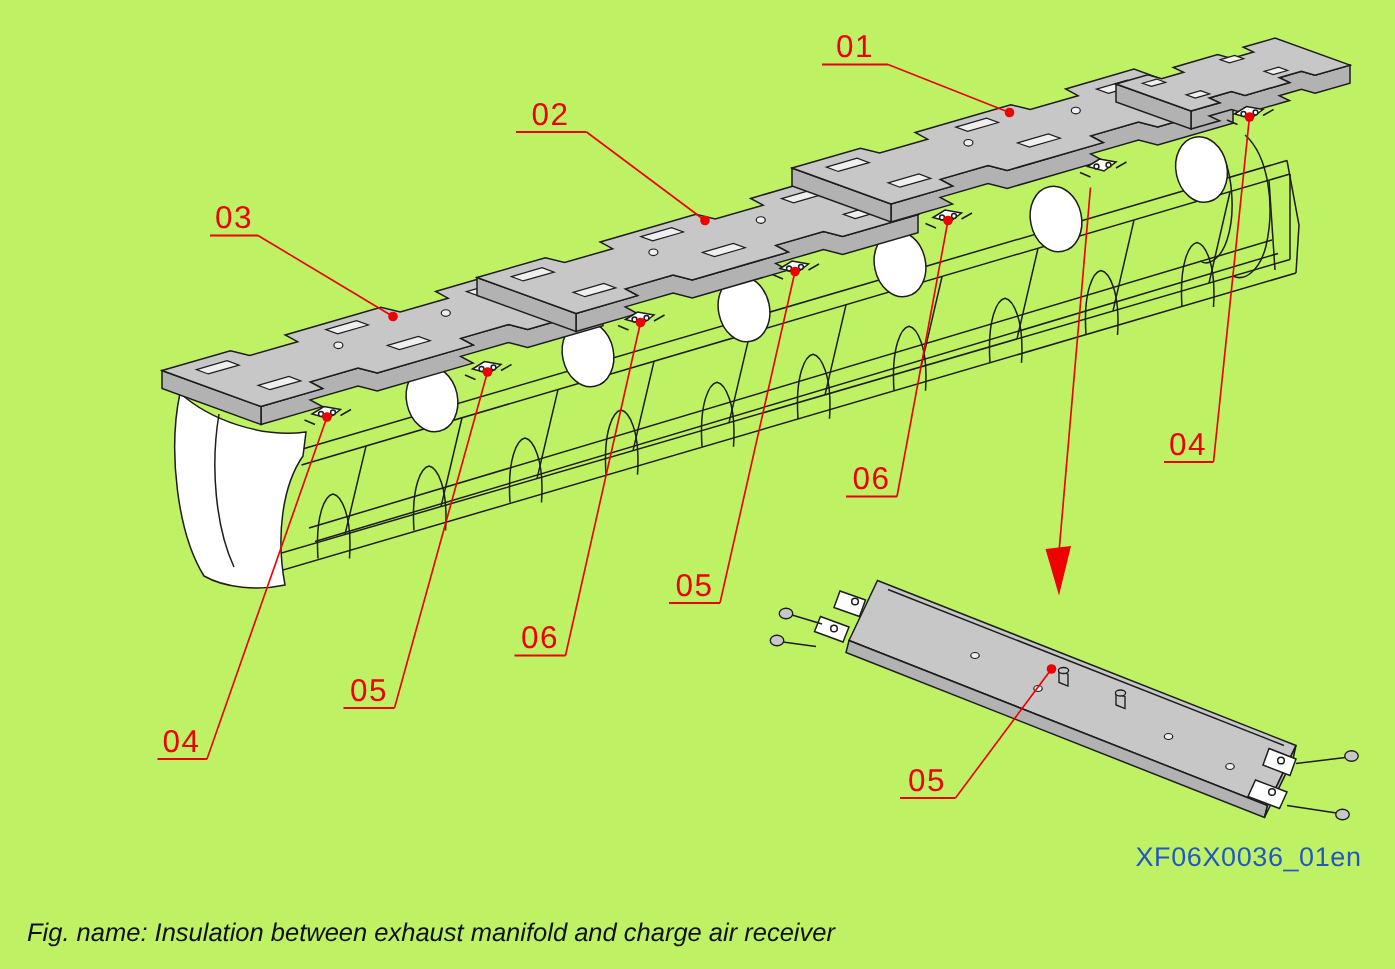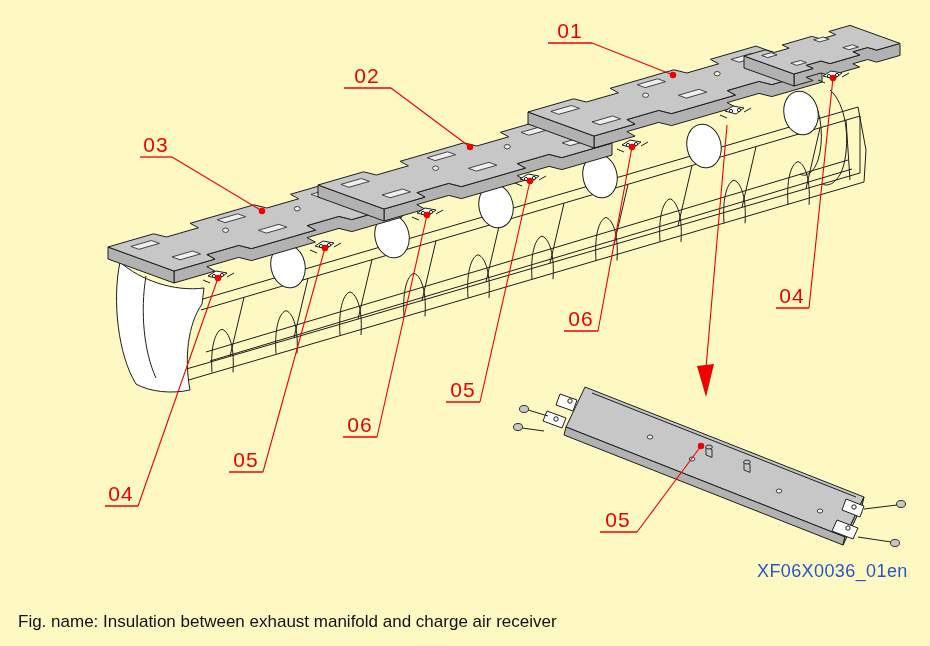--- a/index.html
+++ b/index.html
@@ -1,32 +1,32 @@
 <!DOCTYPE html>
 <html style="--c-callout: #ee0000; --c-code: #2457c5; --c-caption: #111111; --c-line: #1d1d1d; --c-plate: #c7c7c7; --c-plate-side: #b2b2b2;"><head>
 <meta charset="utf-8">
 <style>
   html,body{margin:0;padding:0;background:#f4f4f4;}
-  .stage{position:relative;width:930px;height:646px;background:#fef9c3;overflow:hidden;
+  .stage{position:relative;width:930px;height:646px;background:#bef264;overflow:hidden;
          font-family:"Liberation Sans",sans-serif;}
   svg{position:absolute;left:0;top:0;}
   .ln{stroke:var(--c-line);fill:none;stroke-width:1;}
   .fw{fill:#ffffff;stroke:var(--c-line);stroke-width:1;}
   .plate{fill:var(--c-plate);stroke:var(--c-line);stroke-width:1;}
   .plate-side{fill:var(--c-plate-side);stroke:var(--c-line);stroke-width:1;}
   .slot{fill:#efefef;stroke:var(--c-line);stroke-width:0.8;}
   .pin{fill:var(--c-plate);stroke:var(--c-line);stroke-width:0.9;}
   .dot{fill:var(--c-callout);}
   .ld{stroke:var(--c-callout);stroke-width:1.1;fill:none;}
   .ul{stroke:var(--c-callout);stroke-width:1.3;}
   .lbl{font:21px "Liberation Sans",sans-serif;fill:var(--c-callout);letter-spacing:1px;}
   .arrow-head{fill:var(--c-callout);}
   .figure-code{position:absolute;left:757px;top:561px;font-size:18px;letter-spacing:0.4px;
                color:var(--c-code);white-space:nowrap;}
-  .caption{position:absolute;left:18px;top:612px;font-size:17px;
+  .caption{position:absolute;left:18px;top:612px;font-size:17px;font-style:italic;
            color:var(--c-caption);white-space:nowrap;}
 </style>
 </head>
 <body>
 
 <div class="stage">
 
   <svg width="930" height="646" viewBox="0 0 930 646">
 
     <g id="body">

